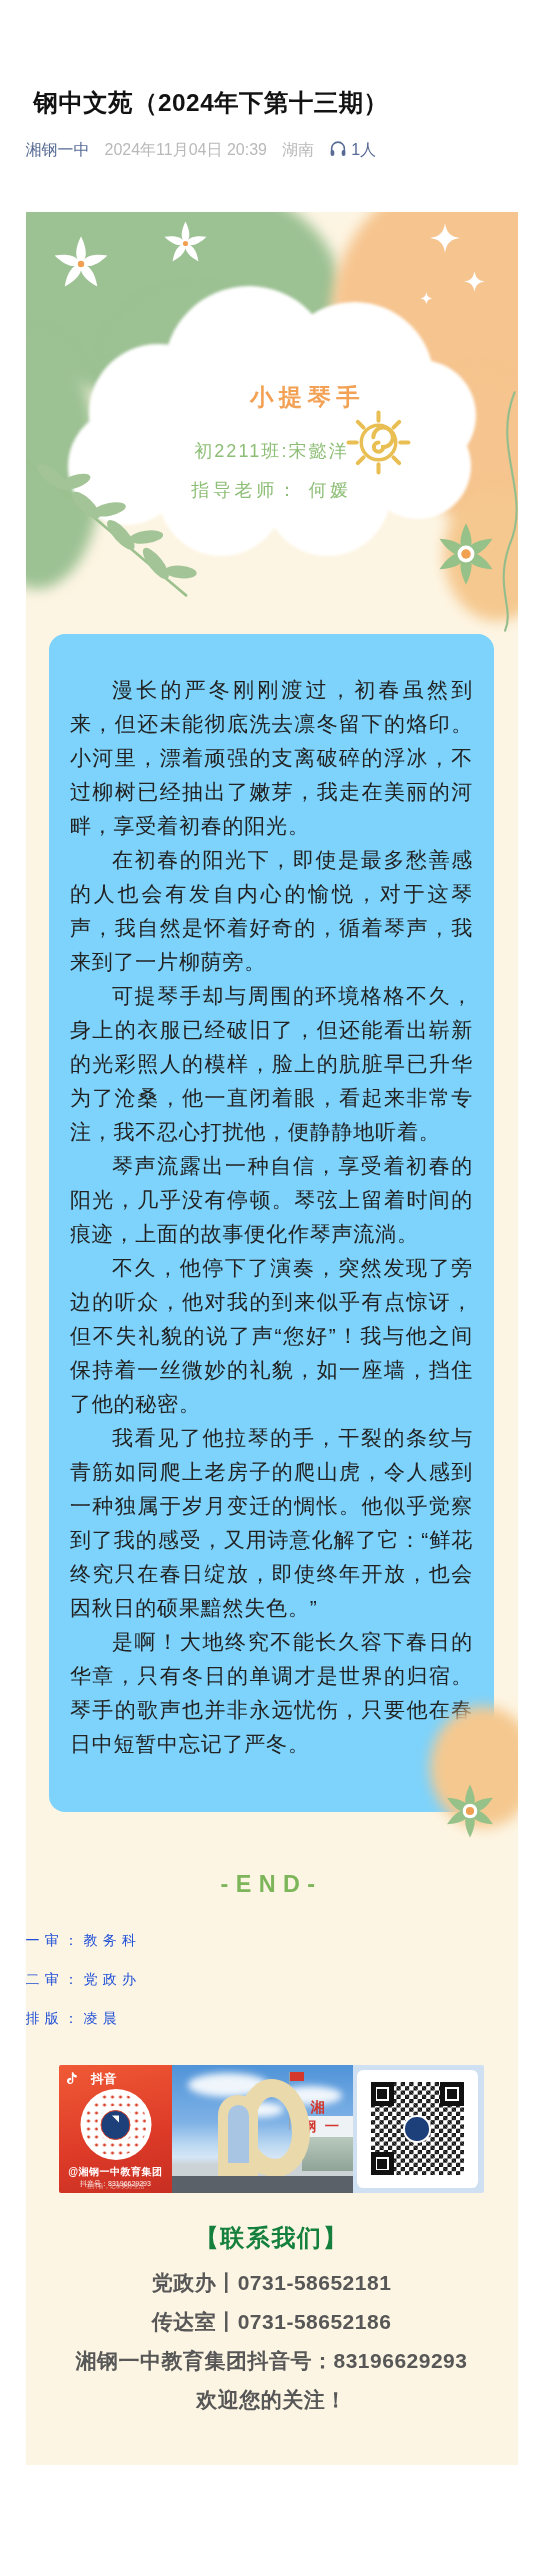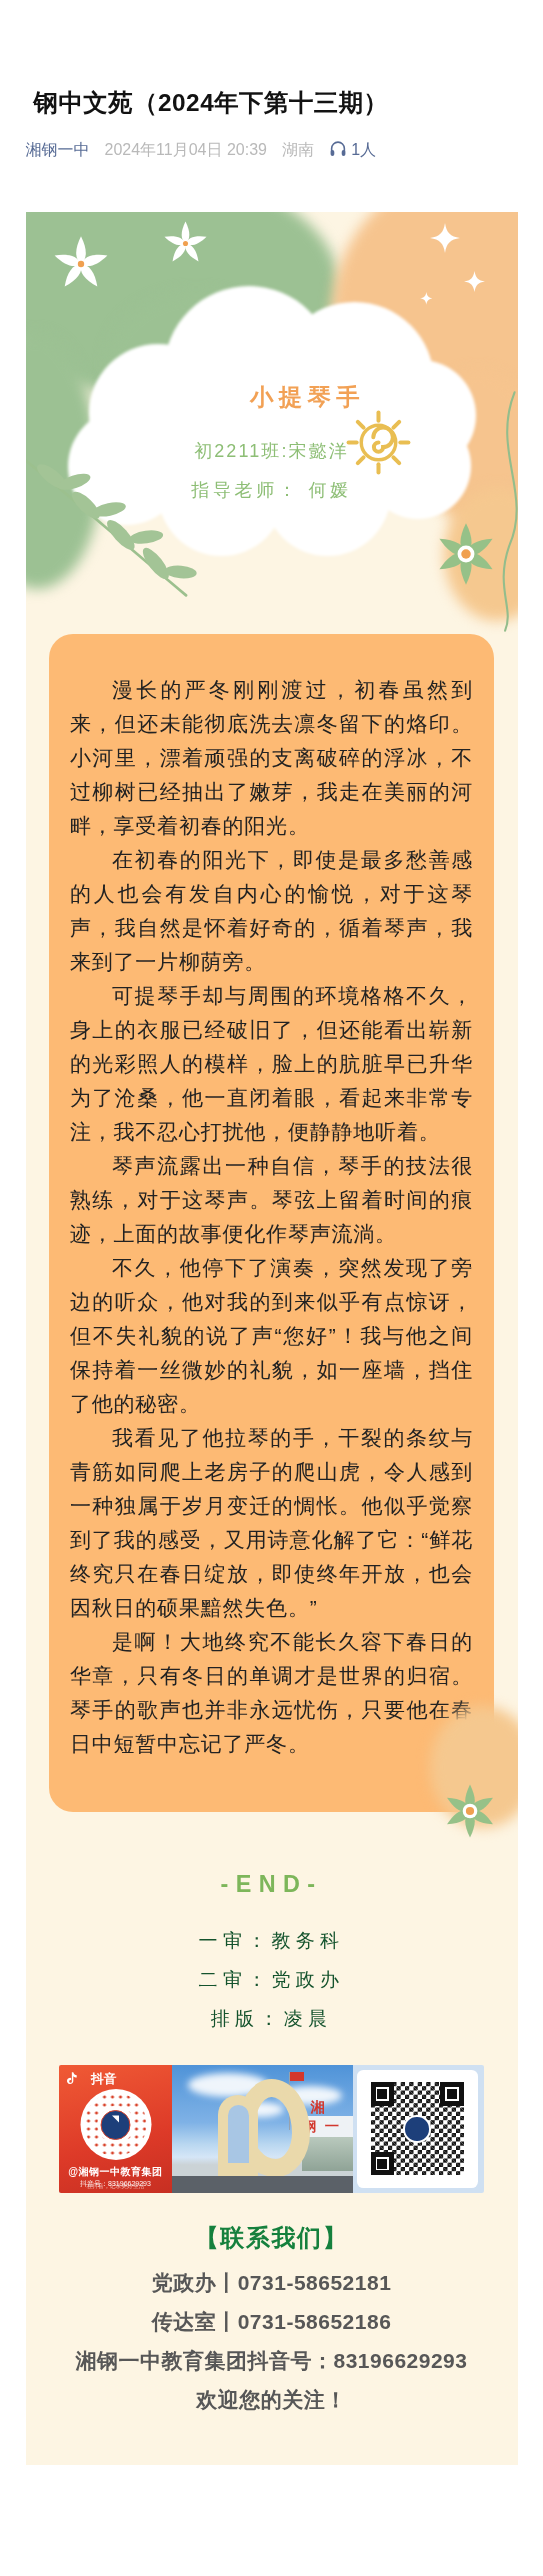--- a/index.html
+++ b/index.html
@@ -37,28 +37,28 @@
   .c8{left:297px;top:143px;width:106px;height:106px;}
   .c9{left:32px;top:96px;width:345px;height:154px;border-radius:80px;}
 
   .deco{position:absolute;z-index:3;}
   .cover-text{position:absolute;left:0;width:100%;text-align:center;z-index:4;margin:0;}
   .article-title{top:169px;font-size:23.4px;font-weight:700;color:#f2a155;letter-spacing:5.3px;padding-left:36px;}
   .author-line{top:227px;font-size:18px;color:#8dbe75;letter-spacing:2.1px;}
   .teacher-line{top:266px;font-size:18px;color:#8dbe75;letter-spacing:3.7px;}
 
   
-  .panel{position:relative;z-index:2;margin:0 23.4px;background:#fdba74;border-radius:24px;padding:39px 21px 51px;}
+  .panel{position:relative;z-index:2;margin:0 23.4px;background:#7dd3fc;border-radius:16px;padding:39px 21px 51px;}
   .panel p{margin:0;font-size:21px;line-height:34px;letter-spacing:0.8px;color:#222;text-align:justify;text-indent:2em;}
   .panel-flower{position:absolute;right:-7.4px;bottom:-31px;z-index:3;}
   .o3{position:absolute;right:-42px;bottom:-16px;width:106px;height:122px;background:#f5c88f;border-radius:50%;filter:blur(6.4px);z-index:1;}
 
   
   .endmark{margin-top:59px;text-align:center;font-size:23.4px;font-weight:700;color:#7db65a;letter-spacing:7.4px;}
-  .credits{margin-top:23.4px;text-align:center;font-size:19px;color:#14532d;letter-spacing:5.3px;line-height:39px;}
+  .credits{margin-top:23.4px;font-size:14px;color:#1d4ed8;letter-spacing:5.3px;line-height:39px;}
 
   
   .banner{position:relative;width:425px;height:128px;margin:26.5px auto 0;display:flex;overflow:hidden;border-radius:2.1px;background:#cfe0f2;}
   .red-card{position:relative;width:113px;flex:none;background:linear-gradient(165deg,#f05a35 0%,#dd3a28 60%,#c72f22 100%);color:#fff;overflow:hidden;}
   .dy-row{position:absolute;top:6.4px;left:7.4px;display:flex;align-items:center;gap:13px;font-size:12.7px;font-weight:700;}
   .dy-circle{position:absolute;top:24.4px;left:50%;transform:translateX(-50%);width:71px;height:71px;background:#fff;border-radius:50%;}
   .dy-dots{position:absolute;inset:4.2px;border-radius:50%;background-image:radial-gradient(#d8432b 1.4px,transparent 1.7px);background-size:8px 8px;}
   .dy-center{position:absolute;inset:0;margin:auto;width:37px;height:37px;background:#fff;border-radius:50%;display:flex;align-items:center;justify-content:center;}
   .dy-badge{position:relative;width:28px;height:28px;border-radius:50%;background:#1d3f7a;border:1.6px solid #d8432b;}
   .dy-badge::after{content:"";position:absolute;left:7px;top:8.5px;border-left:7px solid #fff;border-right:7px solid transparent;border-bottom:7.4px solid transparent;border-top:0;transform:rotate(90deg);}
@@ -223,21 +223,21 @@
 
     <p class="cover-text article-title">小提琴手</p>
     <p class="cover-text author-line">初2211班:宋懿洋</p>
     <p class="cover-text teacher-line">指导老师： 何媛</p>
   </div>
 
   <div class="panel">
     <p>漫长的严冬刚刚渡过，初春虽然到来，但还未能彻底洗去凛冬留下的烙印。小河里，漂着顽强的支离破碎的浮冰，不过柳树已经抽出了嫩芽，我走在美丽的河畔，享受着初春的阳光。</p>
     <p>在初春的阳光下，即使是最多愁善感的人也会有发自内心的愉悦，对于这琴声，我自然是怀着好奇的，循着琴声，我来到了一片柳荫旁。</p>
     <p>可提琴手却与周围的环境格格不久，身上的衣服已经破旧了，但还能看出崭新的光彩照人的模样，脸上的肮脏早已升华为了沧桑，他一直闭着眼，看起来非常专注，我不忍心打扰他，便静静地听着。</p>
-    <p>琴声流露出一种自信，琴手的技法很熟练，对于这琴声。琴弦上留着时间的痕迹，上面的故事便化作琴声流淌。</p>
+    <p>琴声流露出一种自信，享受着初春的阳光，几乎没有停顿。琴弦上留着时间的痕迹，上面的故事便化作琴声流淌。</p>
     <p>不久，他停下了演奏，突然发现了旁边的听众，他对我的到来似乎有点惊讶，但不失礼貌的说了声“您好”！我与他之间保持着一丝微妙的礼貌，如一座墙，挡住了他的秘密。</p>
     <p>我看见了他拉琴的手，干裂的条纹与青筋如同爬上老房子的爬山虎，令人感到一种独属于岁月变迁的惆怅。他似乎觉察到了我的感受，又用诗意化解了它：“鲜花终究只在春日绽放，即使终年开放，也会因秋日的硕果黯然失色。”</p>
     <p>是啊！大地终究不能长久容下春日的华章，只有冬日的单调才是世界的归宿。琴手的歌声也并非永远忧伤，只要他在春日中短暂中忘记了严冬。</p>
     <div class="o3"></div>
     <svg class="panel-flower" width="64" height="64" viewBox="0 0 140 140">
       <g transform="translate(70,70)">
         <g fill="#96c188">
           <path d="M0,-58 C14,-30 14,-10 0,0 C-14,-10 -14,-30 0,-58" transform="rotate(0)"></path>
           <path d="M0,-58 C14,-30 14,-10 0,0 C-14,-10 -14,-30 0,-58" transform="rotate(60)"></path>
           <path d="M0,-58 C14,-30 14,-10 0,0 C-14,-10 -14,-30 0,-58" transform="rotate(120)"></path>

